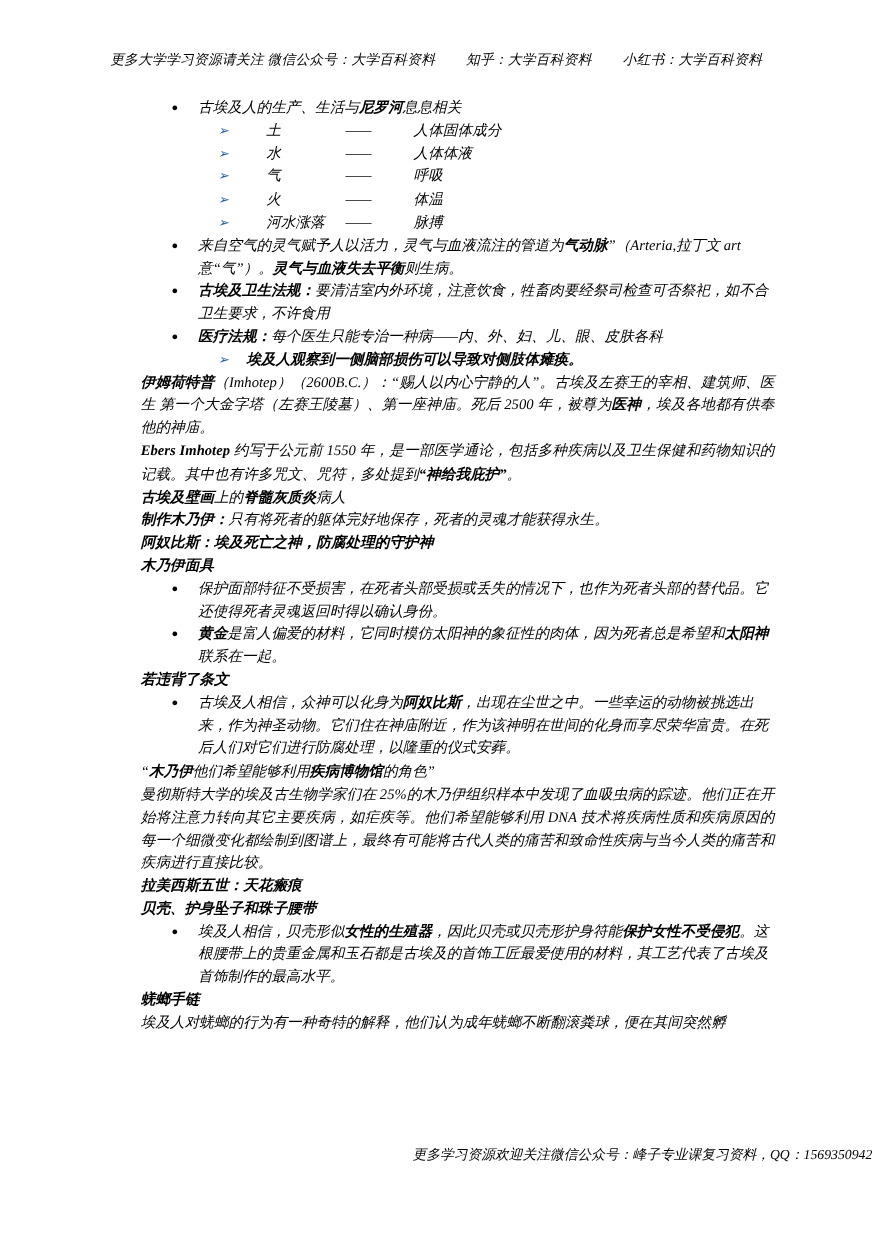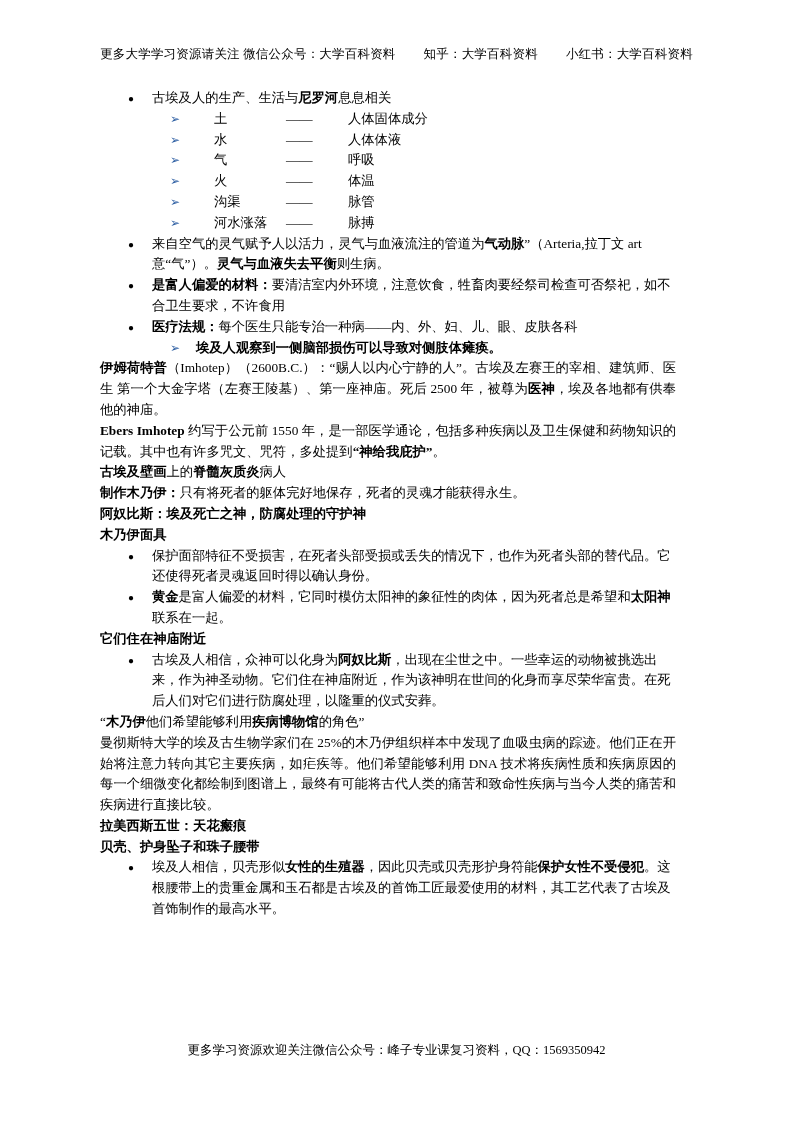--- a/index.html
+++ b/index.html
@@ -14,47 +14,48 @@
     color: #000000;
     position: relative;
     overflow: hidden;
   }
   .page {
     position: relative;
     width: 775px;
     height: 1122px;
     box-sizing: border-box;
     padding: 0;
+    font-style: italic;
   }
   .header {
     position: absolute;
     top: 46px;
     left: 0;
     width: 793px;
     text-align: center;
     font-family: "Liberation Serif", serif;
     font-size: 12.5px;
     color: #000;
     letter-spacing: 0.2px;
   }
   .header span { white-space: nowrap; }
   .header .gap { display: inline-block; width: 28px; }
   .footer {
     position: absolute;
     top: 1042px;
     left: 0;
     width: 793px;
-    text-align: center;
+    text-align: right;
     font-size: 12.5px;
     font-family: "Liberation Serif", serif;
   }
   .content {
     position: absolute;
     top: 88px;
-    left: 100px;
+    left: 128px;
     width: 576px;
     font-size: 13.3px;
     line-height: 20.8px;
   }
   
   ul.l1 {
     list-style: none;
     margin: 0;
     padding: 0;
   }
@@ -135,34 +136,31 @@
         <li>
             <span class="dash-row"><span class="term">水</span><span class="dash">——</span><span>人体体液</span></span>
           </li>
         <li>
             <span class="dash-row"><span class="term">气</span><span class="dash">——</span><span>呼吸</span></span>
           </li>
         <li>
             <span class="dash-row"><span class="term">火</span><span class="dash">——</span><span>体温</span></span>
           </li>
         <li>
-            <span class="dash-row"><span class="term">沟渠</span><span class="dash">——</span><span>脉管</span></span>
-          </li>
-        <li>
             <span class="dash-row"><span class="term">河水涨落</span><span class="dash">——</span><span>脉搏</span></span>
           </li>
       </ul>
     </div>
 
     <ul class="l1">
       <li>
         <span>来自空气的灵气赋予人以活力，灵气与血液流注的管道为</span><span class="b">气动脉</span><span>”（Arteria,拉丁文 art 意“气”）。</span><span class="b">灵气与血液失去平衡</span><span>则生病。</span>
       </li>
       <li>
-        <span class="b">是富人偏爱的材料：</span><span>要清洁室内外环境，注意饮食，牲畜肉要经祭司检查可否祭祀，如不合卫生要求，不许食用</span>
+        <span class="b">古埃及卫生法规：</span><span>要清洁室内外环境，注意饮食，牲畜肉要经祭司检查可否祭祀，如不合卫生要求，不许食用</span>
       </li>
       <li>
         <span class="b">医疗法规：</span><span>每个医生只能专治一种病——内、外、妇、儿、眼、皮肤各科</span>
       </li>
     </ul>
 
     <div class="sub-under-bullet">
       <ul class="l2">
         <li><span class="b">埃及人观察到一侧脑部损伤可以导致对侧肢体瘫痪。</span></li>
       </ul>
@@ -179,40 +177,42 @@
 
     <p class="para"><span class="b">阿奴比斯：埃及死亡之神，防腐处理的守护神</span></p>
 
     <p class="para"><span class="b">木乃伊面具</span></p>
 
     <ul class="l1">
       <li><span>保护面部特征不受损害，在死者头部受损或丢失的情况下，也作为死者头部的替代品。它还使得死者灵魂返回时得以确认身份。</span></li>
       <li><span class="b">黄金</span><span>是富人偏爱的材料，它同时模仿太阳神的象征性的肉体，因为死者总是希望和</span><span class="b">太阳神</span><span>联系在一起。</span></li>
     </ul>
 
-    <p class="para"><span class="b">它们住在神庙附近</span></p>
+    <p class="para"><span class="b">若违背了条文</span></p>
 
     <ul class="l1">
       <li><span>古埃及人相信，众神可以化身为</span><span class="b">阿奴比斯</span><span>，出现在尘世之中。一些幸运的动物被挑选出来，作为神圣动物。它们住在神庙附近，作为该神明在世间的化身而享尽荣华富贵。在死后人们对它们进行防腐处理，以隆重的仪式安葬。</span></li>
     </ul>
 
     <p class="para"><span>“</span><span class="b">木乃伊</span><span>他们希望能够利用</span><span class="b">疾病博物馆</span><span>的角色”</span></p>
 
     <p class="para"><span>曼彻斯特大学的埃及古生物学家们在 25%的木乃伊组织样本中发现了血吸虫病的踪迹。他们正在开始将注意力转向其它主要疾病，如疟疾等。他们希望能够利用 DNA 技术将疾病性质和疾病原因的每一个细微变化都绘制到图谱上，最终有可能将古代人类的痛苦和致命性疾病与当今人类的痛苦和疾病进行直接比较。</span></p>
 
 
     <p class="para"><span class="b">拉美西斯五世：天花瘢痕</span></p>
 
     <p class="para"><span class="b">贝壳、护身坠子和珠子腰带</span></p>
 
     <ul class="l1">
       <li><span>埃及人相信，贝壳形似</span><span class="b">女性的生殖器</span><span>，因此贝壳或贝壳形护身符能</span><span class="b">保护女性不受侵犯</span><span>。这根腰带上的贵重金属和玉石都是古埃及的首饰工匠最爱使用的材料，其工艺代表了古埃及首饰制作的最高水平。</span></li>
     </ul>
 
-
+    <p class="para"><span class="b">蜣螂手链</span></p>
+
+    <p class="para"><span>埃及人对蜣螂的行为有一种奇特的解释，他们认为成年蜣螂不断翻滚粪球，便在其间突然孵</span></p>
 
   </div>
 
   <div class="footer">
     <span>更多学习资源欢迎关注微信公众号：峰子专业课复习资料，QQ：1569350942</span>
   </div>
 
 </div>
 
 </body></html>

